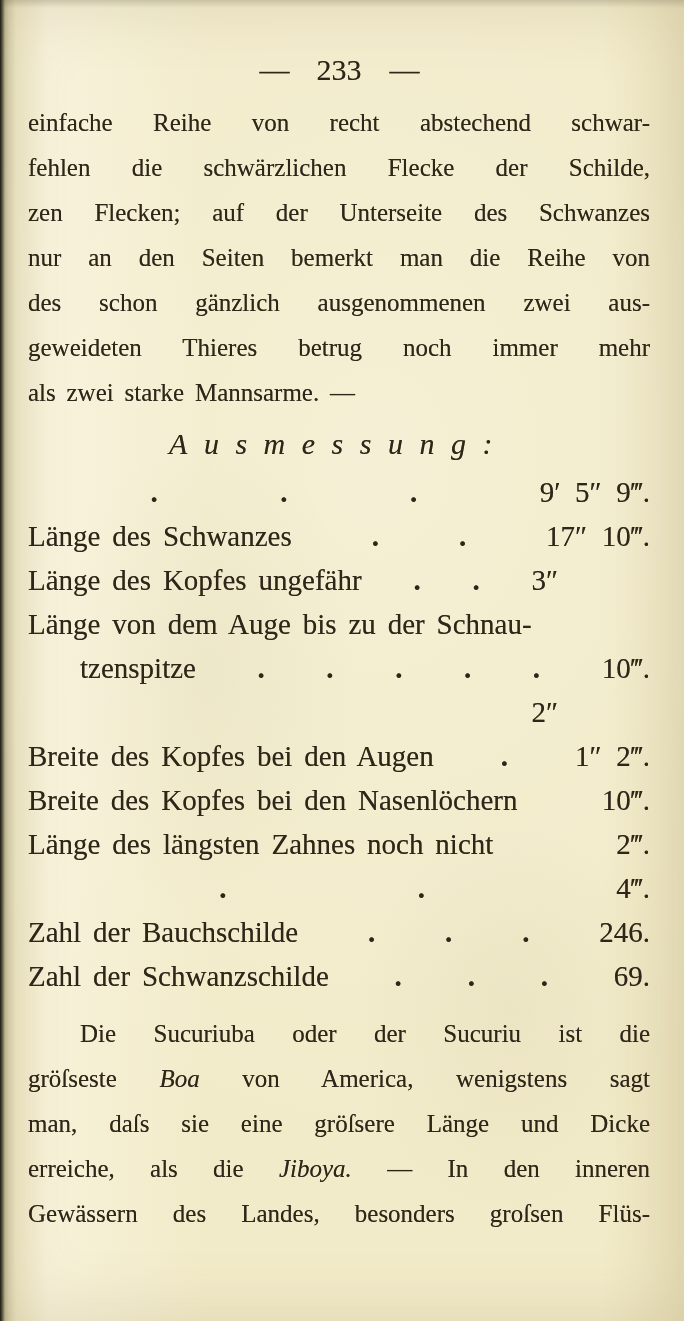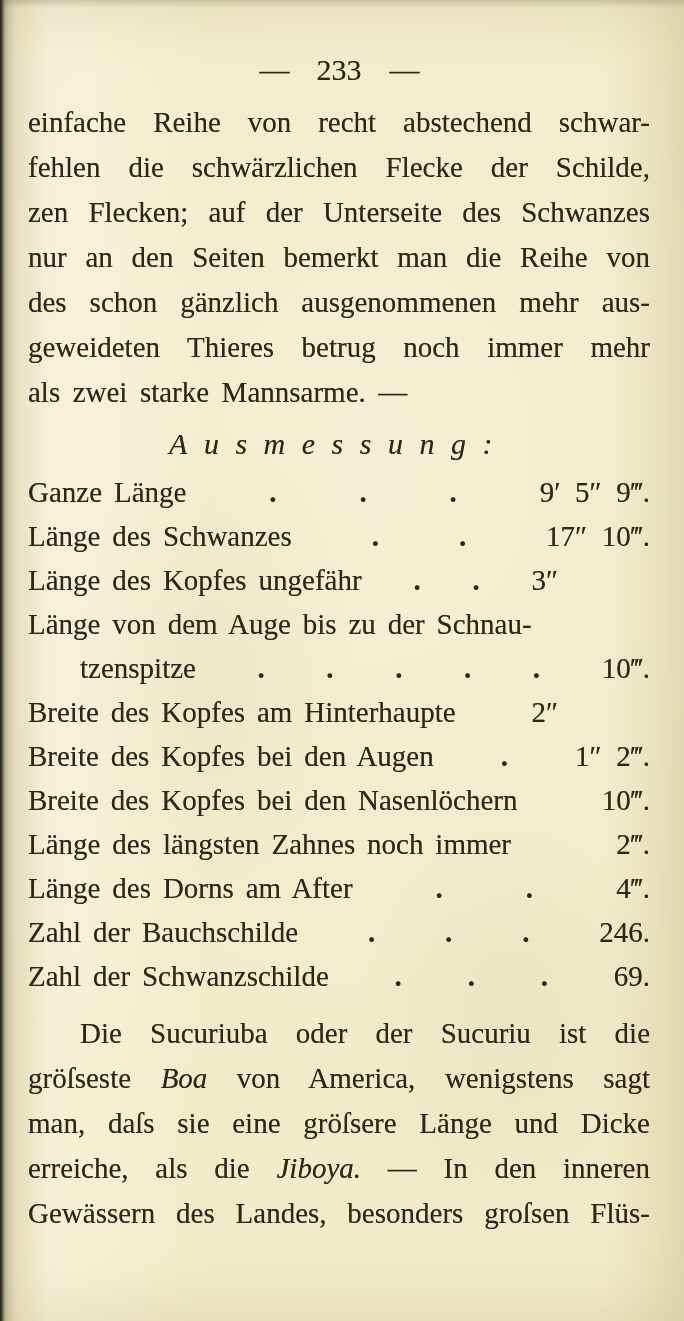--- a/index.html
+++ b/index.html
@@ -46,21 +46,21 @@
   .content { position: relative; padding: 50px 34px 0 28px; }
 
   .header {
     display: flex; justify-content: center; align-items: baseline; gap: 28px;
     height: 40px; line-height: 40px; font-size: 30px;
   }
   .header .dash { letter-spacing: -1px; }
 
   .para { margin-top: 10px; }
   .line {
-    height: 45px; line-height: 45px; font-size: 29px;
+    height: 45px; line-height: 45px; font-size: 25px;
     text-align: justify; text-align-last: justify;
     word-spacing: 0.06em;
   }
   .line.last { text-align-last: left; word-spacing: 0.18em; }
   .line.indent { padding-left: 52px; }
   .it { font-style: italic; }
 
   .heading {
     margin-top: 6px; margin-bottom: 4px;
     height: 45px; line-height: 45px; font-size: 30px;
@@ -97,30 +97,29 @@
         <span class="dash">—</span>
         <span class="pnum">233</span>
         <span class="dash">—</span>
       </div>
 
     <div class="para">
       <div class="line">einfache Reihe von recht abstechend schwar-</div>
       <div class="line">fehlen die schwärzlichen Flecke der Schilde,</div>
       <div class="line">zen Flecken; auf der Unterseite des Schwanzes</div>
       <div class="line">nur an den Seiten bemerkt man die Reihe von</div>
-      <div class="line">des schon gänzlich ausgenommenen mehr aus-</div>
+      <div class="line">des schon gänzlich ausgenommenen zwei aus-</div>
       <div class="line">geweideten Thieres betrug noch immer mehr</div>
       <div class="line last">als zwei starke Mannsarme. —</div>
     </div>
 
     <div class="heading">Ausmessung:</div>
 
     <div class="mtable">
       <div class="mrow">
-          <span class="mlabel">Ganze Länge</span>
           <span class="mdots">
             <span class="dot">.</span>
             <span class="dot">.</span>
             <span class="dot">.</span>
           </span>
           <span class="mval">9′ 5″ 9‴.</span>
         </div>
       <div class="mrow">
           <span class="mlabel">Länge des Schwanzes</span>
           <span class="mdots">
@@ -147,43 +146,41 @@
           <span class="mdots">
             <span class="dot">.</span>
             <span class="dot">.</span>
             <span class="dot">.</span>
             <span class="dot">.</span>
             <span class="dot">.</span>
           </span>
           <span class="mval">10‴.</span>
         </div>
       <div class="mrow val-mid">
-          <span class="mlabel">Breite des Kopfes am Hinterhaupte</span>
           <span class="mdots"></span>
           <span class="mval">2″</span>
         </div>
       <div class="mrow">
           <span class="mlabel">Breite des Kopfes bei den Augen</span>
           <span class="mdots">
             <span class="dot">.</span>
           </span>
           <span class="mval">1″ 2‴.</span>
         </div>
       <div class="mrow">
           <span class="mlabel">Breite des Kopfes bei den Nasenlöchern</span>
           <span class="mdots"></span>
           <span class="mval">10‴.</span>
         </div>
       <div class="mrow">
-          <span class="mlabel">Länge des längsten Zahnes noch immer</span>
+          <span class="mlabel">Länge des längsten Zahnes noch nicht</span>
           <span class="mdots"></span>
           <span class="mval">2‴.</span>
         </div>
       <div class="mrow">
-          <span class="mlabel">Länge des Dorns am After</span>
           <span class="mdots">
             <span class="dot">.</span>
             <span class="dot">.</span>
           </span>
           <span class="mval">4‴.</span>
         </div>
       <div class="mrow">
           <span class="mlabel">Zahl der Bauchschilde</span>
           <span class="mdots">
             <span class="dot">.</span>

